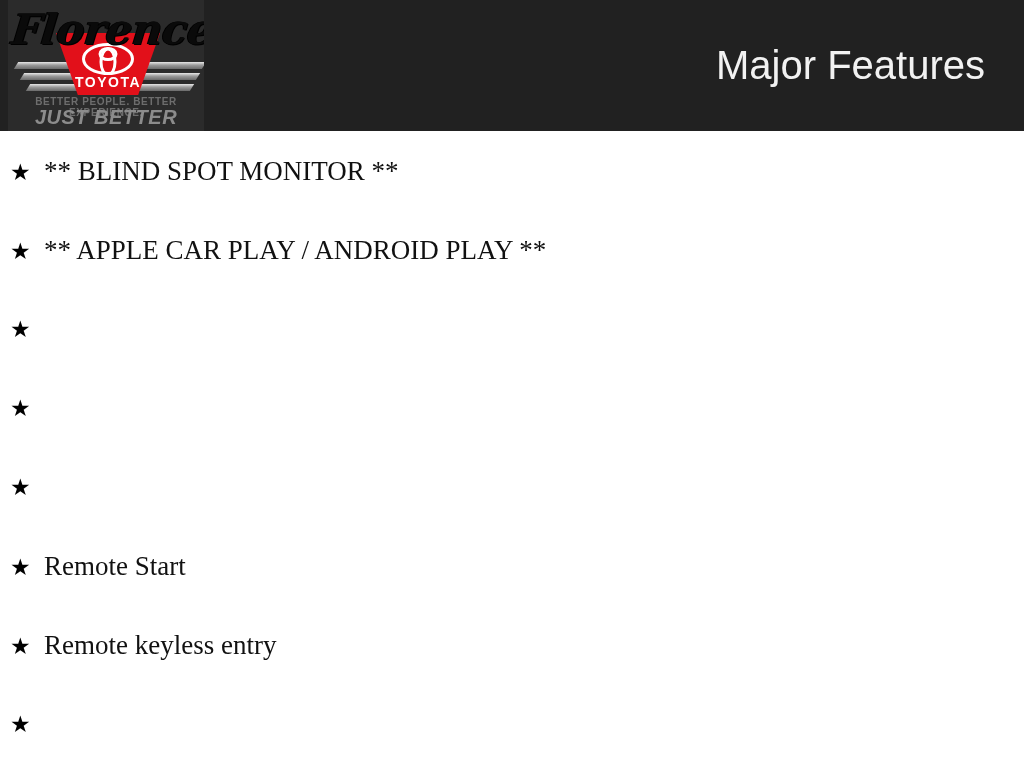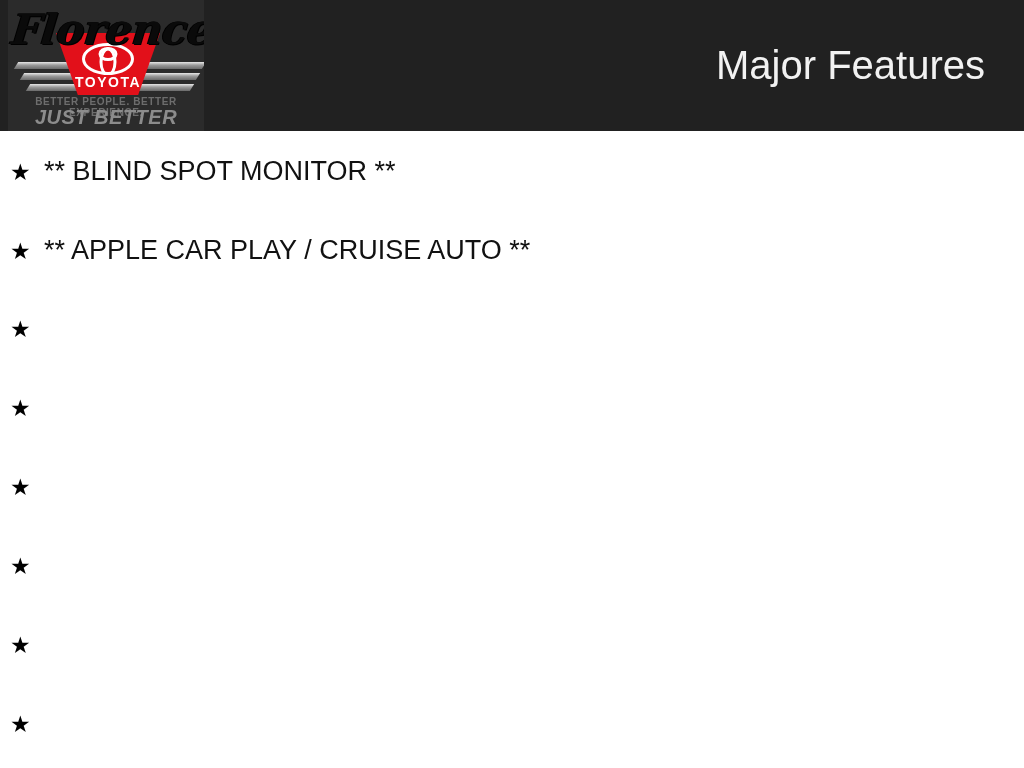--- a/index.html
+++ b/index.html
@@ -162,21 +162,21 @@
   .bullet-star {
     flex: 0 0 auto;
     width: 34px;
     font-size: 23px;
     line-height: 30px;
     color: #000000;
     text-align: left;
   }
   .feature-label {
     flex: 1 1 auto;
-    font-family: Liberation Sans, sans-serif;
+    font-family: Liberation Serif, serif;
     font-size: 27px;
     line-height: 30px;
     color: #111111;
     white-space: nowrap;
   }
 </style>
 </head>
 <body>
 
 <div id="header">
@@ -210,33 +210,35 @@
   <div id="header-title">Major Features</div>
 </div>
 
 <ul id="feature-list">
   <li class="feature-item">
     <span class="bullet-star">★</span>
     <span class="feature-label">** BLIND SPOT MONITOR **</span>
   </li>
   <li class="feature-item">
     <span class="bullet-star">★</span>
-    <span class="feature-label">** APPLE CAR PLAY / CRUISE AUTO **</span>
-  </li>
-  <li class="feature-item">
-    <span class="bullet-star">★</span>
-  </li>
-  <li class="feature-item">
-    <span class="bullet-star">★</span>
-  </li>
-  <li class="feature-item">
-    <span class="bullet-star">★</span>
-  </li>
-  <li class="feature-item">
-    <span class="bullet-star">★</span>
-  </li>
-  <li class="feature-item">
-    <span class="bullet-star">★</span>
+    <span class="feature-label">** APPLE CAR PLAY / ANDROID PLAY **</span>
+  </li>
+  <li class="feature-item">
+    <span class="bullet-star">★</span>
+  </li>
+  <li class="feature-item">
+    <span class="bullet-star">★</span>
+  </li>
+  <li class="feature-item">
+    <span class="bullet-star">★</span>
+  </li>
+  <li class="feature-item">
+    <span class="bullet-star">★</span>
+    <span class="feature-label">Remote Start</span>
+  </li>
+  <li class="feature-item">
+    <span class="bullet-star">★</span>
+    <span class="feature-label">Remote keyless entry</span>
   </li>
   <li class="feature-item">
     <span class="bullet-star">★</span>
   </li>
 </ul>
 
 </body></html>

